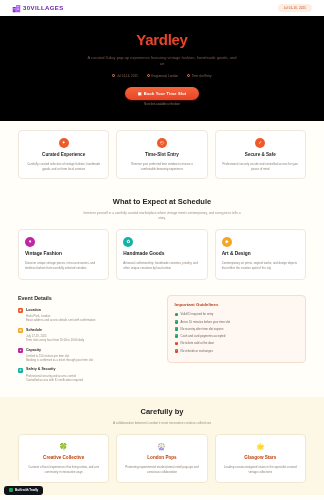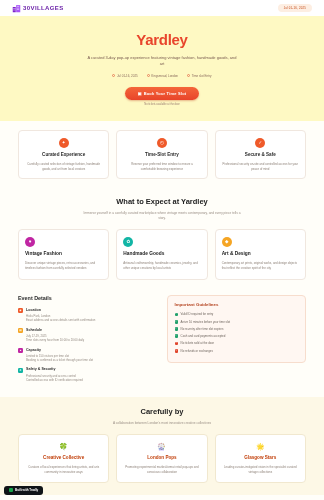--- a/index.html
+++ b/index.html
@@ -26,21 +26,21 @@
   .brand-text {
     font-size:6px; font-weight:bold; letter-spacing:.4px; color:#6b21a8;
   }
   .date-pill {
     background:#fdeee2; color:#c2410c; border-radius:6px;
     font-size:2.8px; padding:2px 6px; letter-spacing:.2px; white-space:nowrap;
   }
 
   
   .hero {
-    background:#fef9c3; text-align:center;
+    background:#000000; text-align:center;
     padding:13px 20px 14px;
   }
   .hero h1 {
     font-size:15px; color:#e8452c; letter-spacing:-.3px; font-weight:bold;
     margin-bottom:4px;
   }
   .hero-sub {
     font-size:4px; color:#7a5c50; max-width:150px; margin:0 auto 6px;
     line-height:1.6;
   }
@@ -199,21 +199,21 @@
       <div class="card">
         <div class="badge-ico c-orange">✓</div>
         <h3>Secure &amp; Safe</h3>
         <p>Professional security on-site and controlled access for your peace of mind</p>
       </div>
     </div>
   </div>
 
   <div class="band expect">
     <div class="sec-head">
-      <h2>What to Expect at Yardley</h2>
+      <h2>What to Expect at Schedule</h2>
       <p>Immerse yourself in a carefully curated marketplace where vintage meets contemporary, and every piece tells a story.</p>
     </div>
     <div class="cards3">
       <div class="card">
         <div class="badge-ico c-purple">♥</div>
         <h3>Vintage Fashion</h3>
         <p>Discover unique vintage pieces, retro accessories, and timeless fashion from carefully selected vendors</p>
       </div>
       <div class="card">
         <div class="badge-ico c-teal">✿</div>

